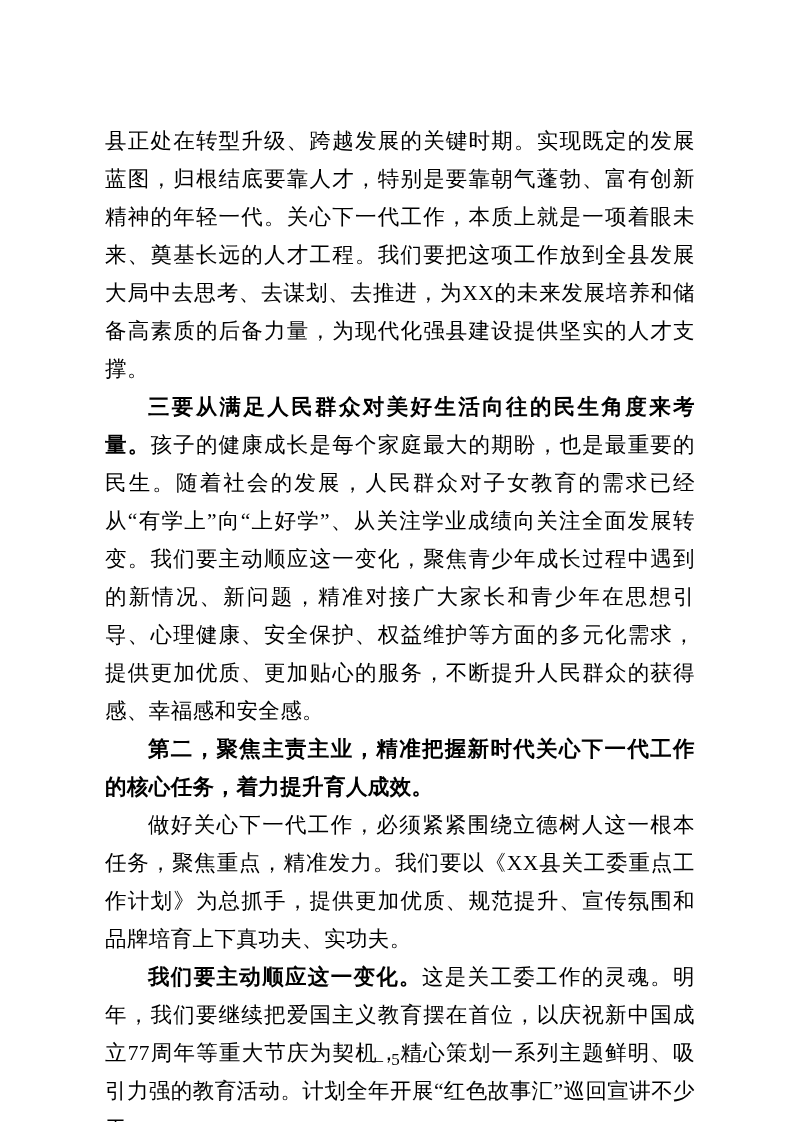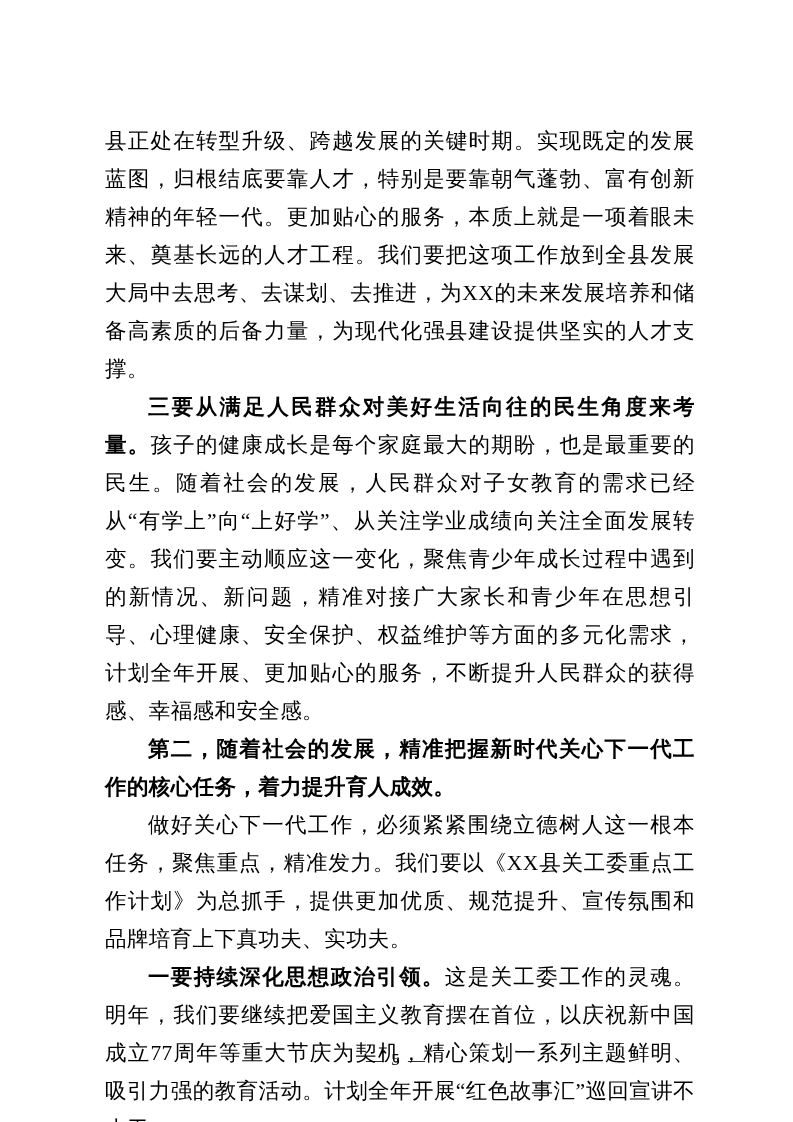--- a/index.html
+++ b/index.html
@@ -48,28 +48,28 @@
     letter-spacing: 2px;
     color: #000000;
   }
 </style>
 </head>
 <body>
 
 <div class="page">
   <div class="content">
 
-    <p class="para no-indent"><span>县正处在转型升级、跨越发展的关键时期。实现既定的发展蓝图，归根结底要靠人才，特别是要靠朝气蓬勃、富有创新精神的年轻一代。更加贴心的服务，本质上就是一项着眼未来、奠基长远的人才工程。我们要把这项工作放到全县发展大局中去思考、去谋划、去推进，为XX的未来发展培养和储备高素质的后备力量，为现代化强县建设提供坚实的人才支撑。</span></p>
+    <p class="para no-indent"><span>县正处在转型升级、跨越发展的关键时期。实现既定的发展蓝图，归根结底要靠人才，特别是要靠朝气蓬勃、富有创新精神的年轻一代。关心下一代工作，本质上就是一项着眼未来、奠基长远的人才工程。我们要把这项工作放到全县发展大局中去思考、去谋划、去推进，为XX的未来发展培养和储备高素质的后备力量，为现代化强县建设提供坚实的人才支撑。</span></p>
 
-    <p class="para"><span class="bold">三要从满足人民群众对美好生活向往的民生角度来考量。</span><span>孩子的健康成长是每个家庭最大的期盼，也是最重要的民生。随着社会的发展，人民群众对子女教育的需求已经从“有学上”向“上好学”、从关注学业成绩向关注全面发展转变。我们要主动顺应这一变化，聚焦青少年成长过程中遇到的新情况、新问题，精准对接广大家长和青少年在思想引导、心理健康、安全保护、权益维护等方面的多元化需求，计划全年开展、更加贴心的服务，不断提升人民群众的获得感、幸福感和安全感。</span></p>
+    <p class="para"><span class="bold">三要从满足人民群众对美好生活向往的民生角度来考量。</span><span>孩子的健康成长是每个家庭最大的期盼，也是最重要的民生。随着社会的发展，人民群众对子女教育的需求已经从“有学上”向“上好学”、从关注学业成绩向关注全面发展转变。我们要主动顺应这一变化，聚焦青少年成长过程中遇到的新情况、新问题，精准对接广大家长和青少年在思想引导、心理健康、安全保护、权益维护等方面的多元化需求，提供更加优质、更加贴心的服务，不断提升人民群众的获得感、幸福感和安全感。</span></p>
 
-    <p class="para"><span class="bold">第二，随着社会的发展，精准把握新时代关心下一代工作的核心任务，着力提升育人成效。</span></p>
+    <p class="para"><span class="bold">第二，聚焦主责主业，精准把握新时代关心下一代工作的核心任务，着力提升育人成效。</span></p>
 
     <p class="para"><span>做好关心下一代工作，必须紧紧围绕立德树人这一根本任务，聚焦重点，精准发力。我们要以《XX县关工委重点工作计划》为总抓手，提供更加优质、规范提升、宣传氛围和品牌培育上下真功夫、实功夫。</span></p>
 
-    <p class="para"><span class="bold">一要持续深化思想政治引领。</span><span>这是关工委工作的灵魂。明年，我们要继续把爱国主义教育摆在首位，以庆祝新中国成立77周年等重大节庆为契机，精心策划一系列主题鲜明、吸引力强的教育活动。计划全年开展“红色故事汇”巡回宣讲不少于50</span></p>
+    <p class="para"><span class="bold">我们要主动顺应这一变化。</span><span>这是关工委工作的灵魂。明年，我们要继续把爱国主义教育摆在首位，以庆祝新中国成立77周年等重大节庆为契机，精心策划一系列主题鲜明、吸引力强的教育活动。计划全年开展“红色故事汇”巡回宣讲不少于50</span></p>
 
   </div>
 
   <div class="footer">
     <span>— 5 —</span>
   </div>
 </div>
 
 </body></html>

